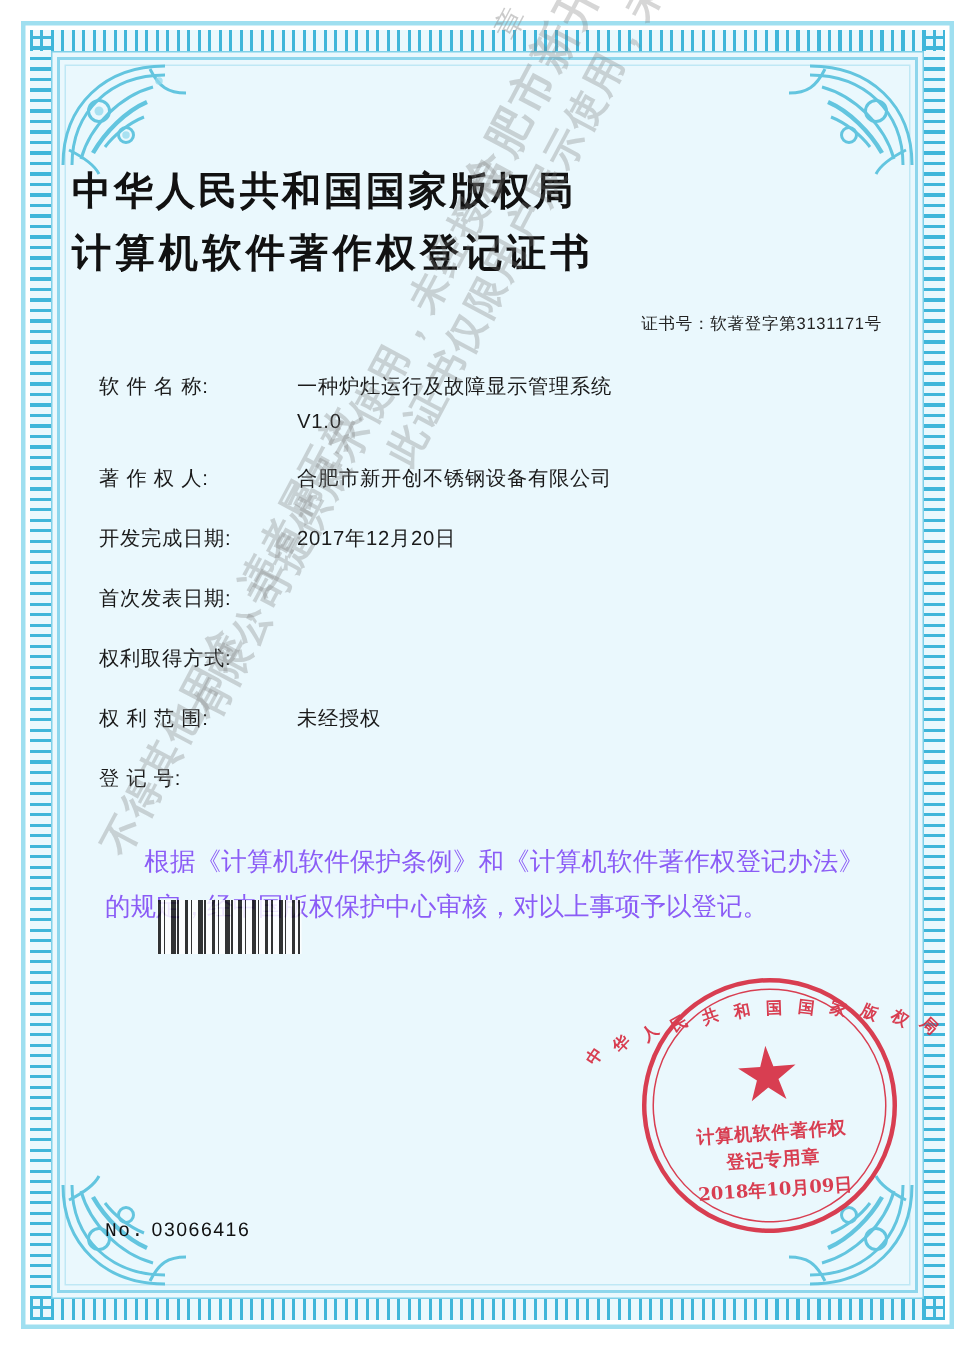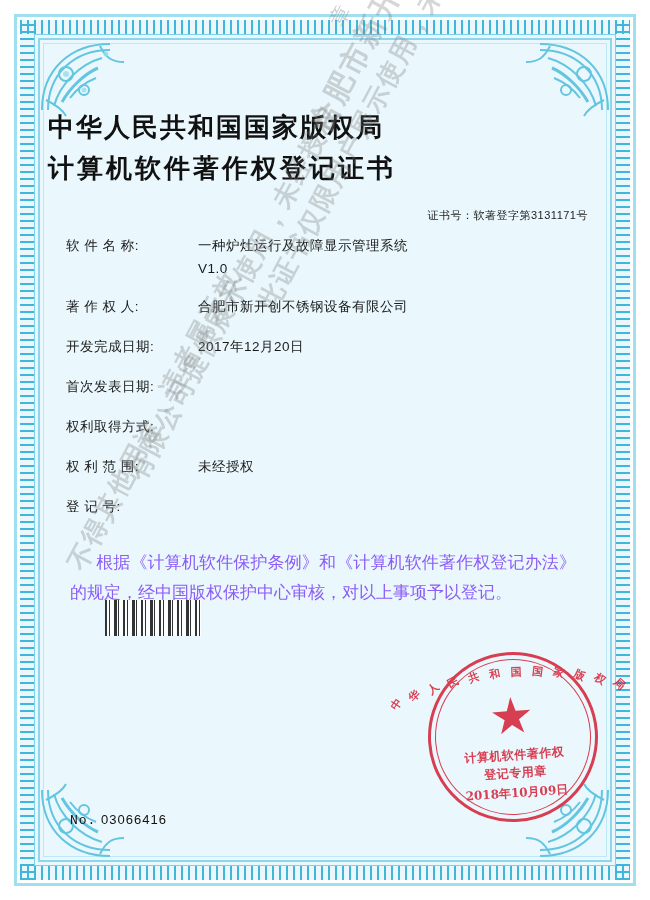--- a/index.html
+++ b/index.html
@@ -117,21 +117,21 @@
   .reg-no {
     text-align: right;
     font-size: 11px;
     color: #222;
     margin-top: 22px;
     padding-right: 14px;
     letter-spacing: 0.5px;
   }
 
   .fields {
-    margin-top: 14px;
+    margin-top: 26px;
     padding: 0 32px 0 18px;
   }
   .field-row {
     display: flex;
     align-items: flex-start;
     margin-bottom: 22px;
     font-size: 13.5px;
     color: #1a1a1a;
   }
   .field-label {

